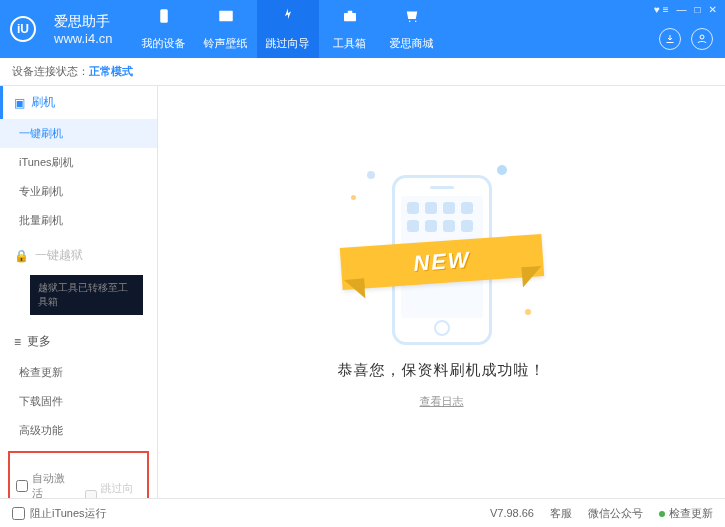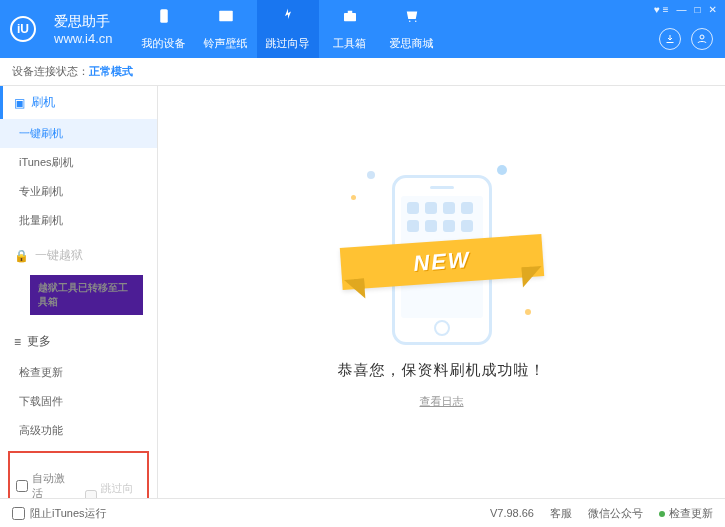--- a/index.html
+++ b/index.html
@@ -28,21 +28,21 @@
 .status-bar .mode { color: #2b8cff; font-weight: bold; }
 
 .body-area { display: flex; height: 412px; }
 
 .sidebar { width: 158px; border-right: 1px solid #e5e5e5; display: flex; flex-direction: column; font-size: 12px; overflow: hidden; }
 .sb-group { padding: 8px 14px; display: flex; align-items: center; gap: 6px; color: #555; cursor: pointer; }
 .sb-group.blue { color: #2b8cff; border-left: 3px solid #2b8cff; padding-left: 11px; }
 .sb-item { padding: 7px 14px 7px 19px; color: #666; cursor: pointer; font-size: 11px; }
 .sb-item.active { background: #eaf3ff; color: #2b8cff; }
 .sb-disabled { color: #bbb; padding: 8px 14px; display: flex; align-items: center; gap: 6px; }
-.sb-note { margin: 3px 14px 6px 30px; background: #4c1d95; padding: 6px 8px; color: #888; font-size: 10px; line-height: 1.4; font-weight: bold; }
+.sb-note { margin: 3px 14px 6px 30px; background: #0f172a; padding: 6px 8px; color: #888; font-size: 10px; line-height: 1.4; }
 .sb-sep { height: 1px; background: #eee; margin: 2px 0; }
 
 .checkbox-row { border: 2px solid #e74c3c; margin: 6px 8px; padding: 8px 6px; display: flex; gap: 12px; font-size: 11px; color: #888; }
 .cb { display: flex; align-items: center; gap: 4px; }
 .cb input { width: 12px; height: 12px; }
 .cb.disabled { color: #ccc; margin-top: 20px; }
 
 .main { flex: 1; display: flex; flex-direction: column; align-items: center; justify-content: center; position: relative; }
 .illustration { width: 190px; height: 180px; position: relative; margin-top: -10px; }
 .phone { position: absolute; left: 50%; top: 10px; transform: translateX(-50%); width: 100px; height: 170px; background: #fff; border: 3px solid #d5e9fb; border-radius: 14px; }

